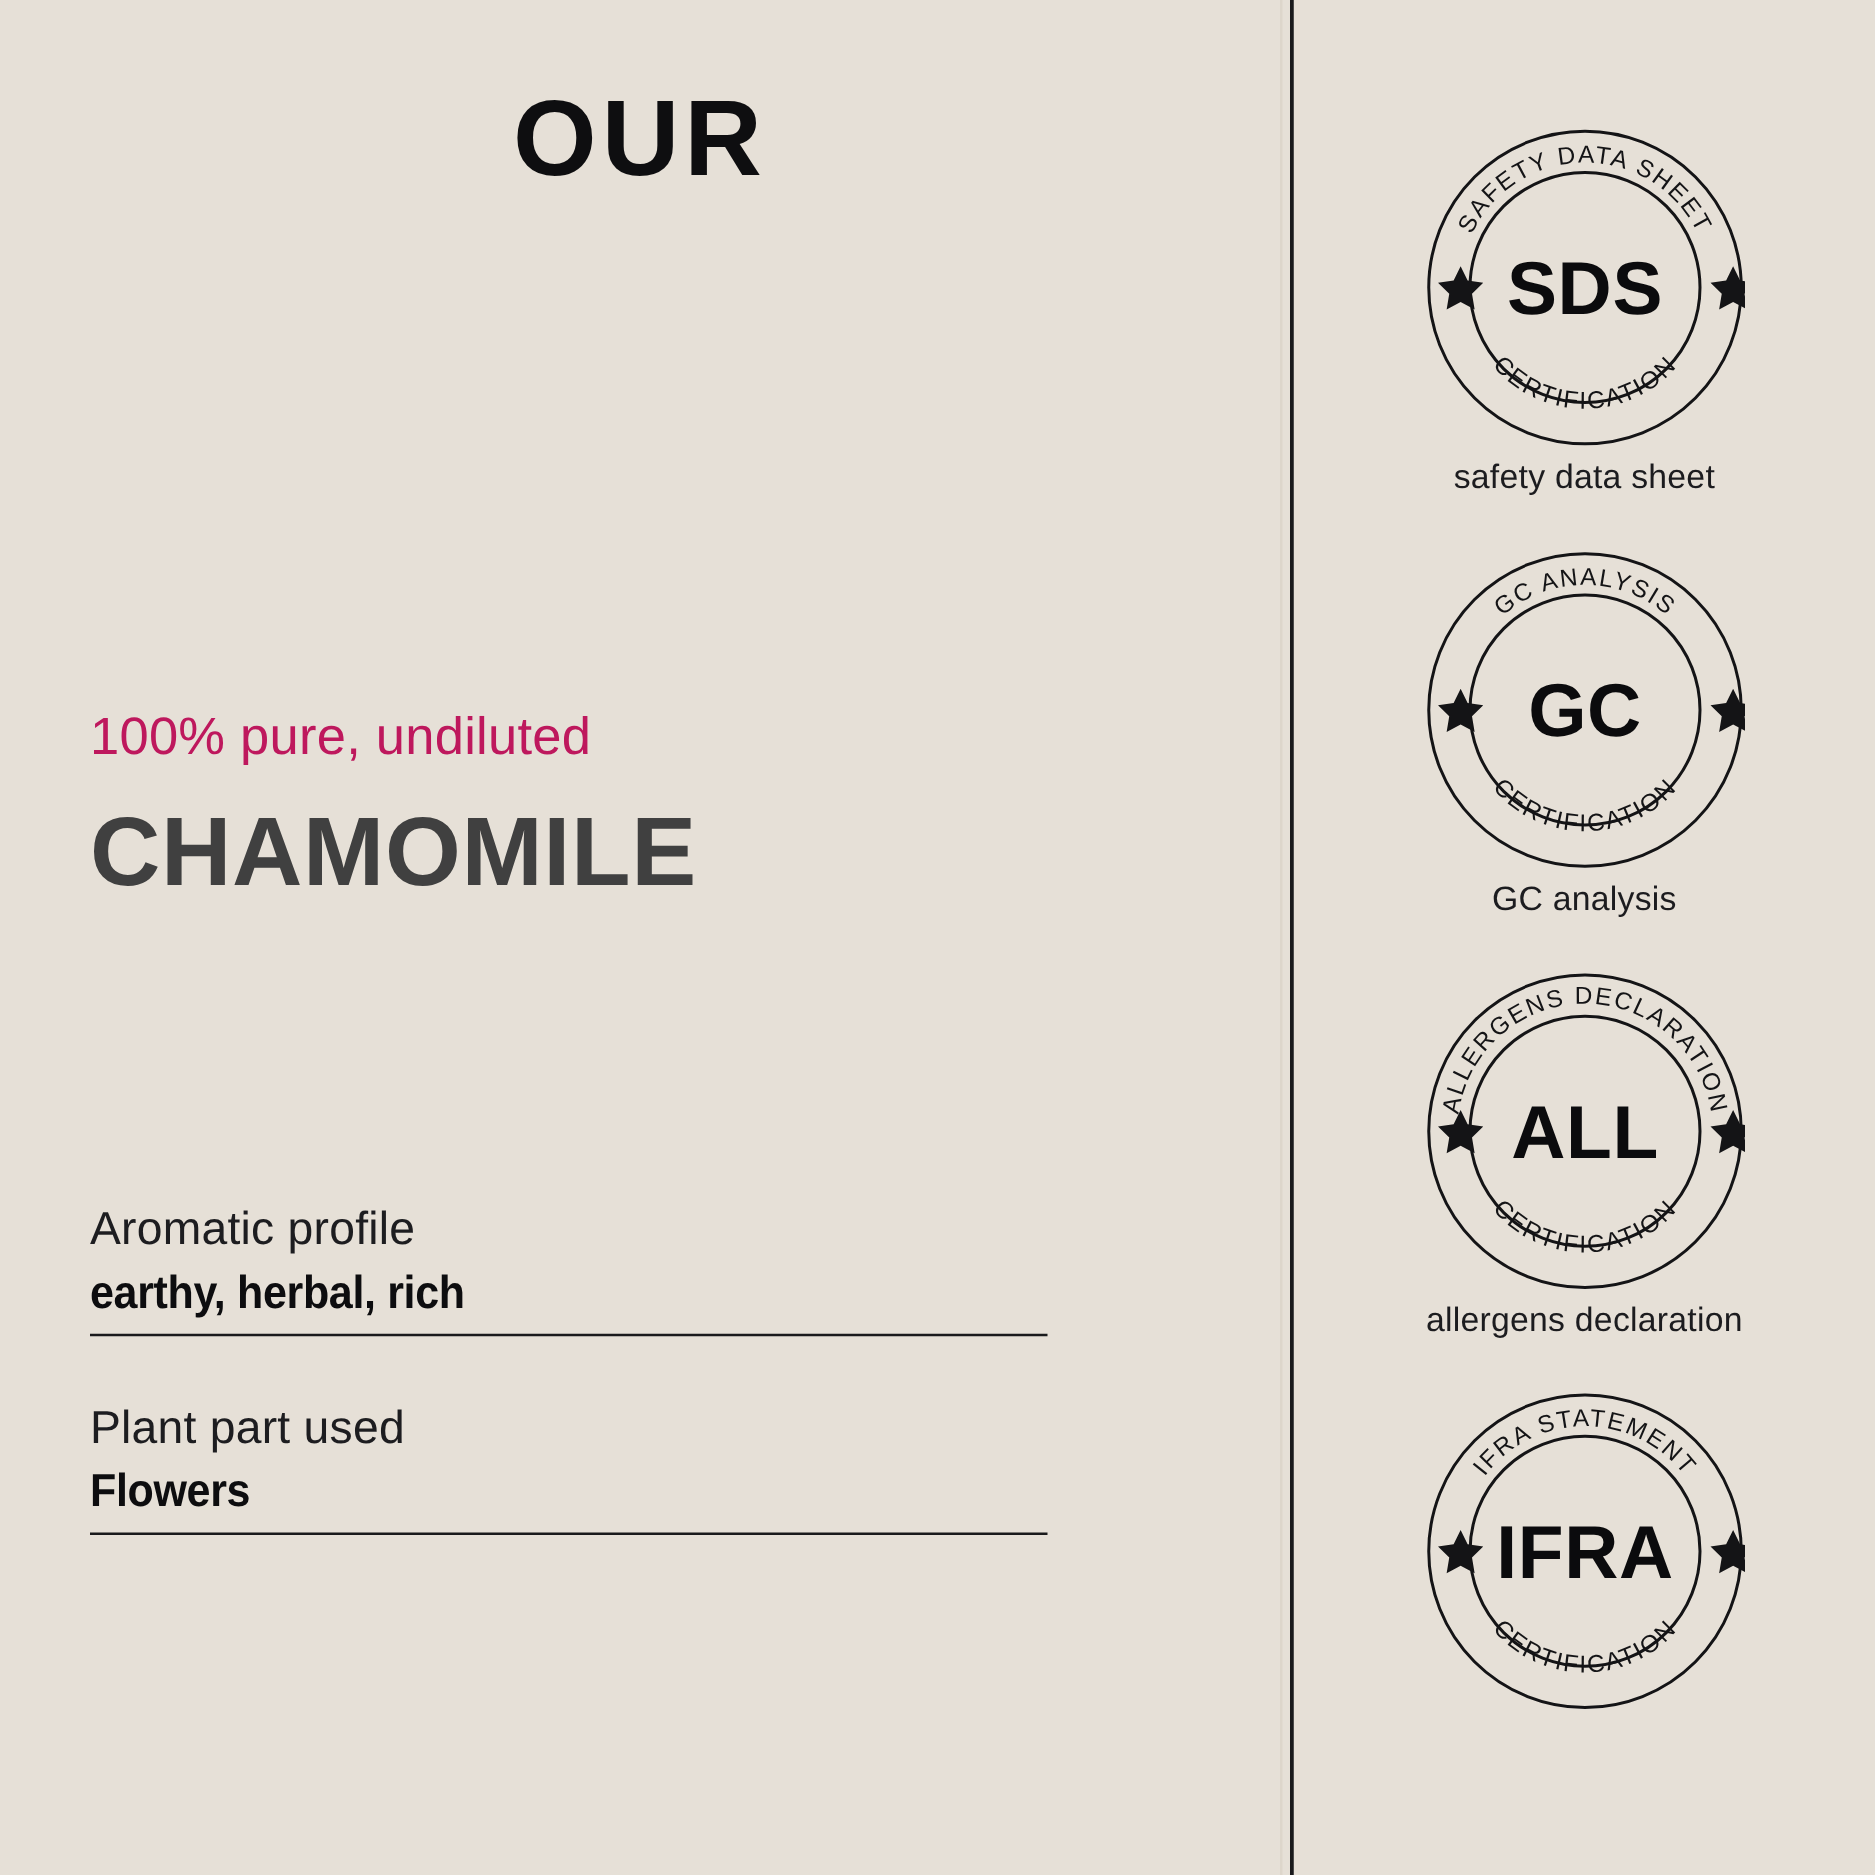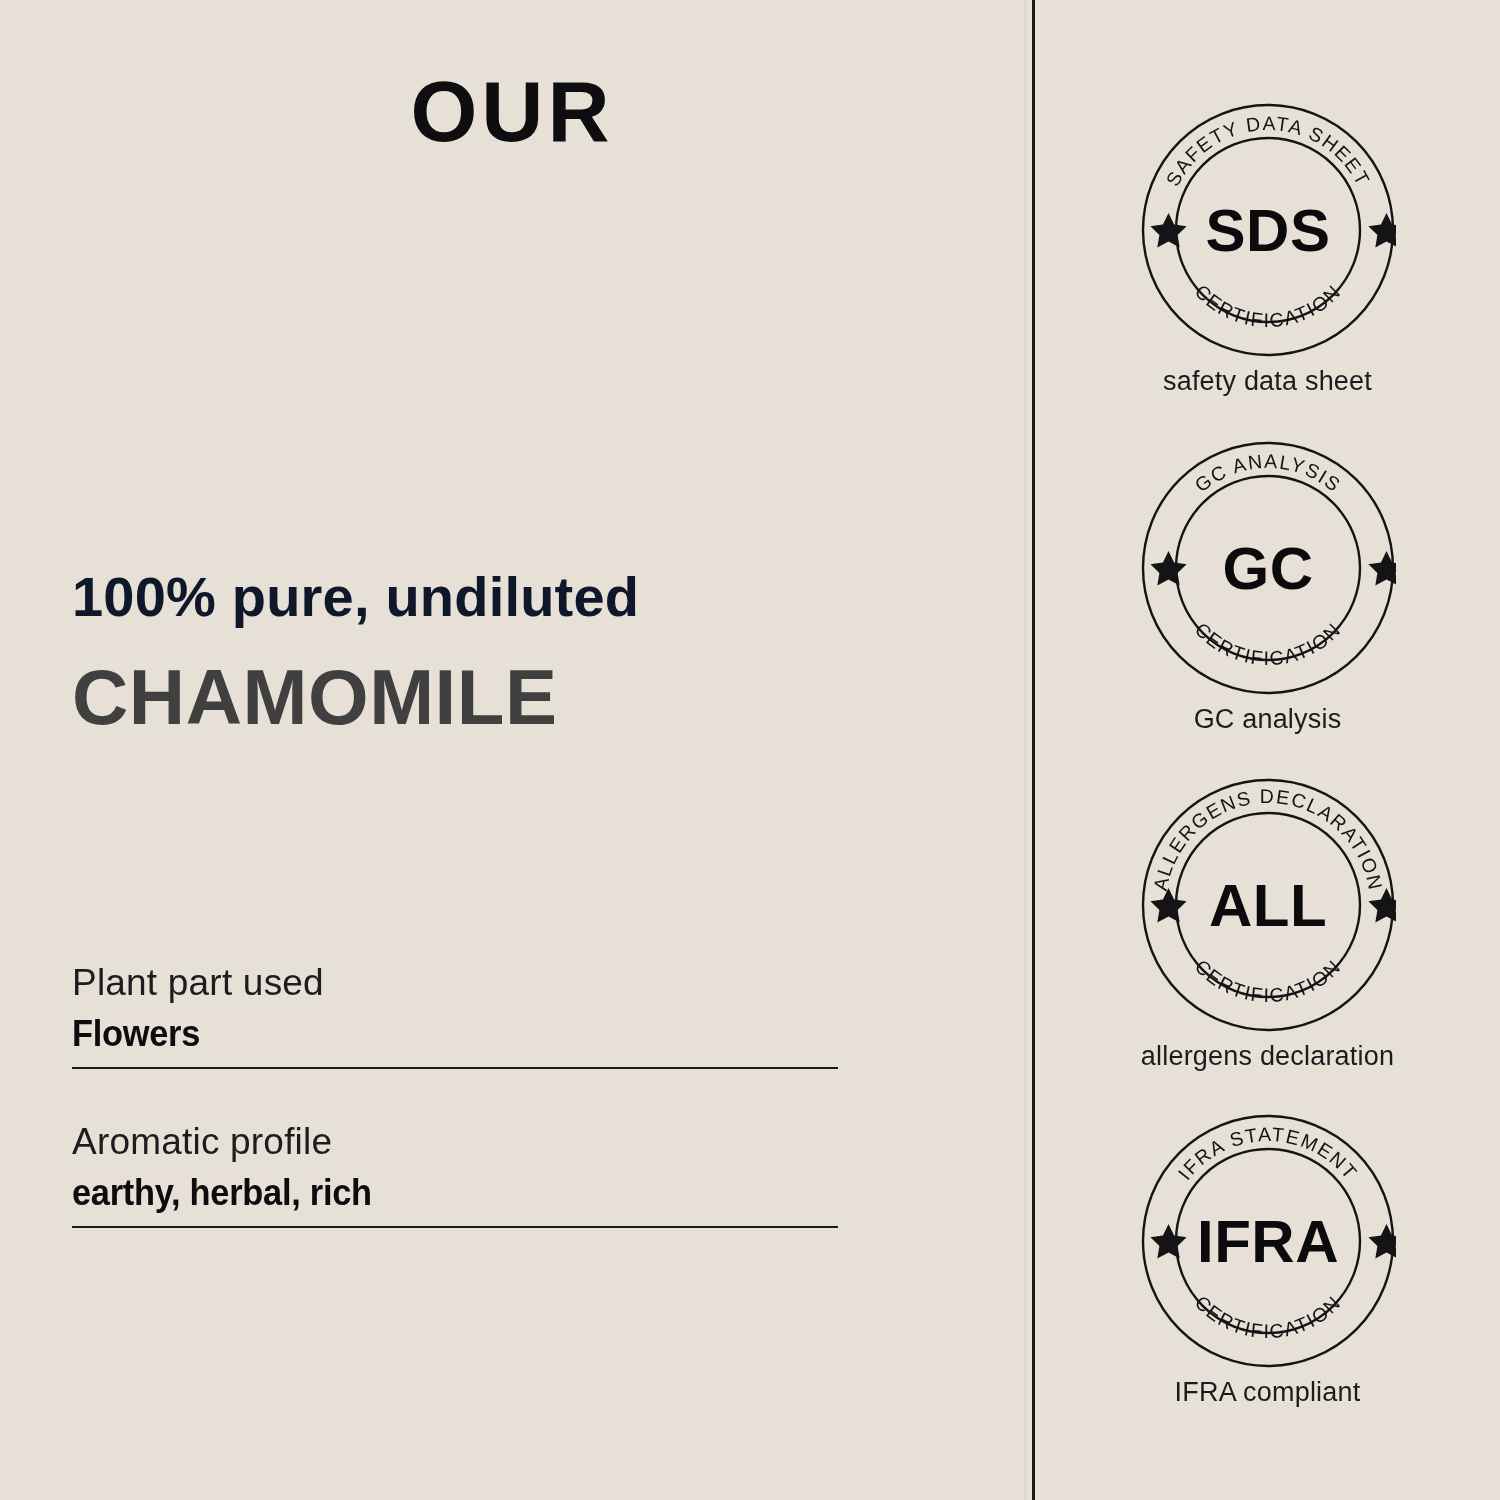--- a/index.html
+++ b/index.html
@@ -68,25 +68,25 @@
     color: #121214;
   }
 
   #product-block {
     position: absolute;
     left: 72px;
     top: 566px;
     width: 800px;
   }
   #product-purity {
-    font-size: 56px;
-    font-weight: 700;
+    font-size: 42px;
+    font-weight: 400;
     letter-spacing: 0.2px;
     line-height: 1.1;
-    color: #0f172a;
+    color: #be185d;
   }
   #product-name {
     margin-top: 30px;
     font-size: 78px;
     font-weight: 700;
     letter-spacing: 0.5px;
     line-height: 1.0;
     color: #404040;
   }
   #product-type {
@@ -192,28 +192,28 @@
   </div>
 
   <div id="product-block">
     <div id="product-purity">100% pure, undiluted</div>
     <div id="product-name">CHAMOMILE</div>
   </div>
 
   <div id="attributes">
 
     <div class="attribute-row">
+      <div class="attribute-label">Aromatic profile</div>
+      <div class="attribute-value">earthy, herbal, rich</div>
+      <div class="attribute-rule"></div>
+    </div>
+
+    <div class="attribute-row">
       <div class="attribute-label">Plant part used</div>
       <div class="attribute-value">Flowers</div>
-      <div class="attribute-rule"></div>
-    </div>
-
-    <div class="attribute-row">
-      <div class="attribute-label">Aromatic profile</div>
-      <div class="attribute-value">earthy, herbal, rich</div>
       <div class="attribute-rule"></div>
     </div>
 
   </div>
 </div>
 
 <div id="vertical-divider-ghost"></div>
 <div id="vertical-divider"></div>
 
 <div id="badges-column">
@@ -292,16 +292,15 @@
       <text class="seal-arc-text">
         <textPath href="#arc-top-3" startOffset="50%" text-anchor="middle">IFRA STATEMENT</textPath>
       </text>
       <text class="seal-arc-text">
         <textPath href="#arc-bottom-3" startOffset="50%" text-anchor="middle">CERTIFICATION</textPath>
       </text>
       <polygon class="seal-star" points="18.5,0 24.1,11.4 36.6,13.2 27.6,22 29.7,34.5 18.5,28.6 7.3,34.5 9.4,22 0.4,13.2 12.9,11.4" transform="translate(-9,-17) translate(19,128)"></polygon>
       <polygon class="seal-star" points="18.5,0 24.1,11.4 36.6,13.2 27.6,22 29.7,34.5 18.5,28.6 7.3,34.5 9.4,22 0.4,13.2 12.9,11.4" transform="translate(-9,-17) translate(237,128)"></polygon>
       <text class="seal-abbr" x="128" y="149" text-anchor="middle">IFRA</text>
     </svg>
-    <span class="badge-caption">IFRA compliant</span>
   </div>
 
 </div>
 
 </body></html>

